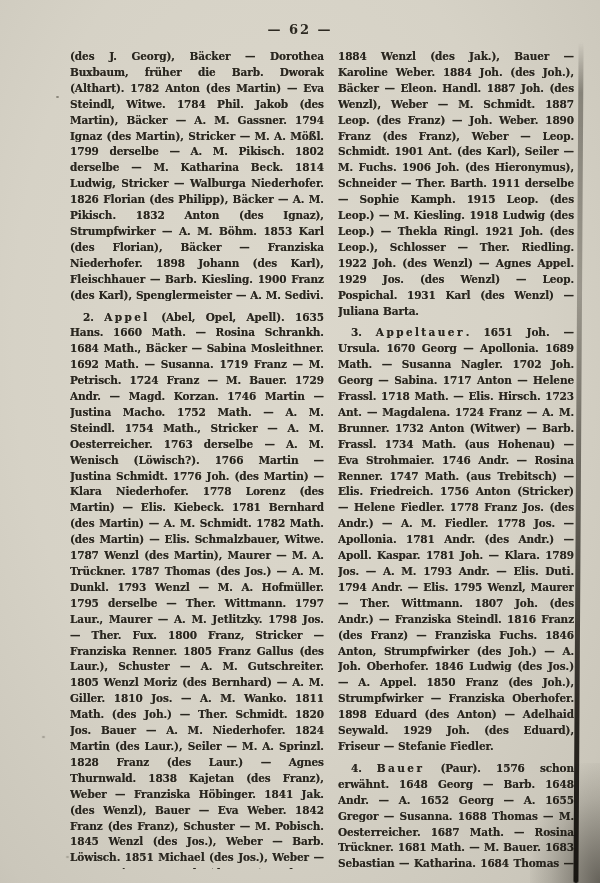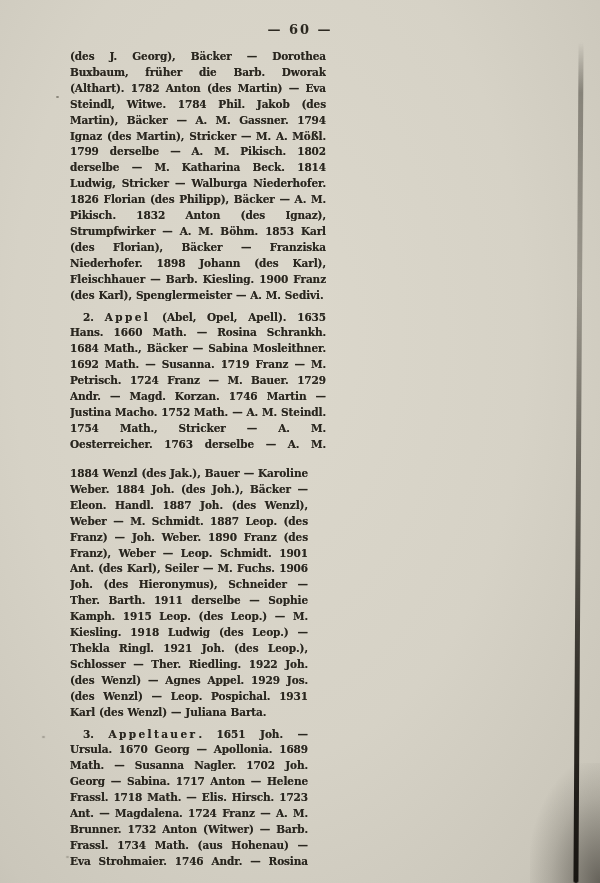--- a/index.html
+++ b/index.html
@@ -61,21 +61,20 @@
     letter-spacing: 2px;
     color: #2b2820;
   }
   .columns {
     display: flex;
     padding: 12px 26px 0 70px;
     gap: 14px;
     height: 820px;
     overflow: hidden;
     box-sizing: content-box;
-    flex-direction: column;
   }
   .column {
     overflow: hidden;
     height: 820px;
   }
   .column.left  { width: 256px; }
   .column.right { width: 238px; }
   .para {
     margin: 0;
     font-size: 10.5px;
@@ -93,21 +92,21 @@
   .entry-name {
     letter-spacing: 2.4px;
     padding-right: 1px;
   }
 </style>
 </head>
 <body>
 
 <div class="scan-page">
 
-  <div class="page-number">— 60 —</div>
+  <div class="page-number">— 62 —</div>
 
   <div class="columns">
 
     <div class="column left">
       <p class="para continuation"><span>(des J. Georg), Bäcker — Dorothea Buxbaum, früher die Barb. Dworak (Althart). 1782 Anton (des Martin) — Eva Steindl, Witwe. 1784 Phil. Jakob (des Martin), Bäcker — A. M. Gassner. 1794 Ignaz (des Martin), Stricker — M. A. Mößl. 1799 derselbe — A. M. Pikisch. 1802 derselbe — M. Katharina Beck. 1814 Ludwig, Stricker — Walburga Niederhofer. 1826 Florian (des Philipp), Bäcker — A. M. Pikisch. 1832 Anton (des Ignaz), Strumpfwirker — A. M. Böhm. 1853 Karl (des Florian), Bäcker — Franziska Niederhofer. 1898 Johann (des Karl), Fleischhauer — Barb. Kiesling. 1900 Franz (des Karl), Spenglermeister — A. M. Sedivi.</span></p>
       <p class="para"><span>2. </span><span class="entry-name">Appel</span><span> (Abel, Opel, Apell). 1635 Hans. 1660 Math. — Rosina Schrankh. 1684 Math., Bäcker — Sabina Mosleithner. 1692 Math. — Susanna. 1719 Franz — M. Petrisch. 1724 Franz — M. Bauer. 1729 Andr. — Magd. Korzan. 1746 Martin — Justina Macho. 1752 Math. — A. M. Steindl. 1754 Math., Stricker — A. M. Oesterreicher. 1763 derselbe — A. M. Wenisch (Löwisch?). 1766 Martin — Justina Schmidt. 1776 Joh. (des Martin) — Klara Niederhofer. 1778 Lorenz (des Martin) — Elis. Kiebeck. 1781 Bernhard (des Martin) — A. M. Schmidt. 1782 Math. (des Martin) — Elis. Schmalzbauer, Witwe. 1787 Wenzl (des Martin), Maurer — M. A. Trückner. 1787 Thomas (des Jos.) — A. M. Dunkl. 1793 Wenzl — M. A. Hofmüller. 1795 derselbe — Ther. Wittmann. 1797 Laur., Maurer — A. M. Jetlitzky. 1798 Jos. — Ther. Fux. 1800 Franz, Stricker — Franziska Renner. 1805 Franz Gallus (des Laur.), Schuster — A. M. Gutschreiter. 1805 Wenzl Moriz (des Bernhard) — A. M. Giller. 1810 Jos. — A. M. Wanko. 1811 Math. (des Joh.) — Ther. Schmidt. 1820 Jos. Bauer — A. M. Niederhofer. 1824 Martin (des Laur.), Seiler — M. A. Sprinzl. 1828 Franz (des Laur.) — Agnes Thurnwald. 1838 Kajetan (des Franz), Weber — Franziska Höbinger. 1841 Jak. (des Wenzl), Bauer — Eva Weber. 1842 Franz (des Franz), Schuster — M. Pobisch. 1845 Wenzl (des Jos.), Weber — Barb. Löwisch. 1851 Michael (des Jos.), Weber — M. A. Kainz. 1854 Joh. (des Jos.), Weber — M. A. Gutschreiter. 1863 Math. (des Bernhard) — M. Kainzinger. 1864 Karl (des Math.) — Johanna Thorwartl. 1865 Joh. (des Jos.) — Barb. Stumfoll. 1866 Hieronymus (des Martin), Strumpfwirker — Elis. Spesa. 1866 Joh. (des Jos.), Weber — Antonia Sprinzl. 1871 Leopold (des Jak.), Bauer — Kreszenzia Schmidt. 1876 Anton (des Wenzl), Weber — M. Spitzel. 1881 Michael (des Jos.), Weber — Ther. Friedl.</span></p>
     </div>
 
     <div class="column right">
       <p class="para continuation"><span>1884 Wenzl (des Jak.), Bauer — Karoline Weber. 1884 Joh. (des Joh.), Bäcker — Eleon. Handl. 1887 Joh. (des Wenzl), Weber — M. Schmidt. 1887 Leop. (des Franz) — Joh. Weber. 1890 Franz (des Franz), Weber — Leop. Schmidt. 1901 Ant. (des Karl), Seiler — M. Fuchs. 1906 Joh. (des Hieronymus), Schneider — Ther. Barth. 1911 derselbe — Sophie Kamph. 1915 Leop. (des Leop.) — M. Kiesling. 1918 Ludwig (des Leop.) — Thekla Ringl. 1921 Joh. (des Leop.), Schlosser — Ther. Riedling. 1922 Joh. (des Wenzl) — Agnes Appel. 1929 Jos. (des Wenzl) — Leop. Pospichal. 1931 Karl (des Wenzl) — Juliana Barta.</span></p>

